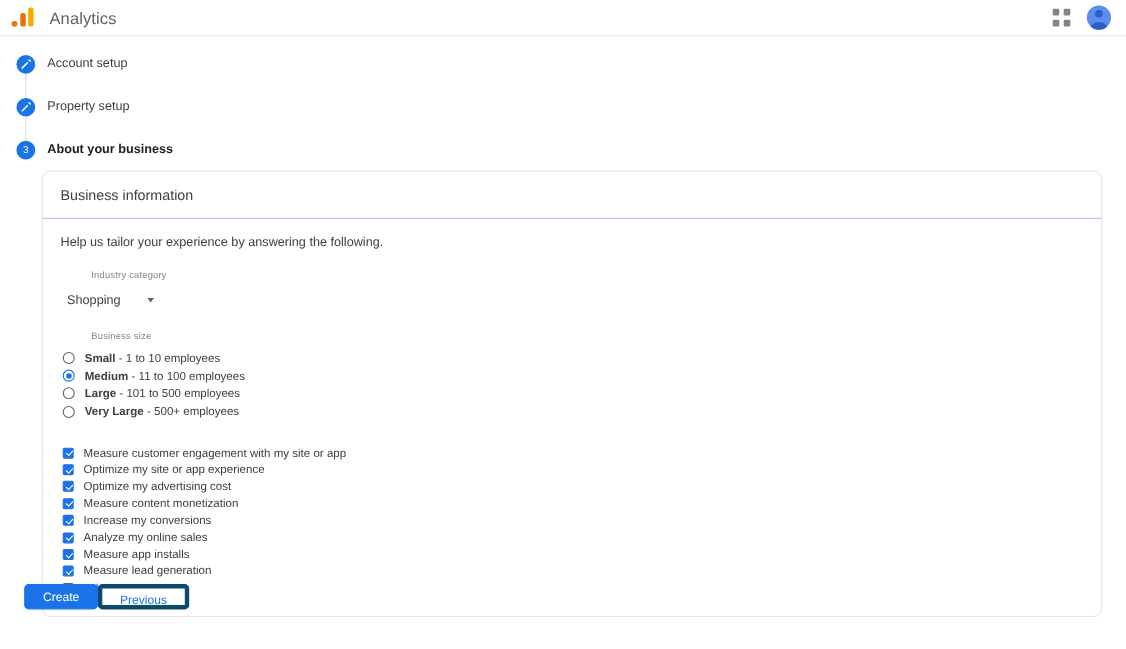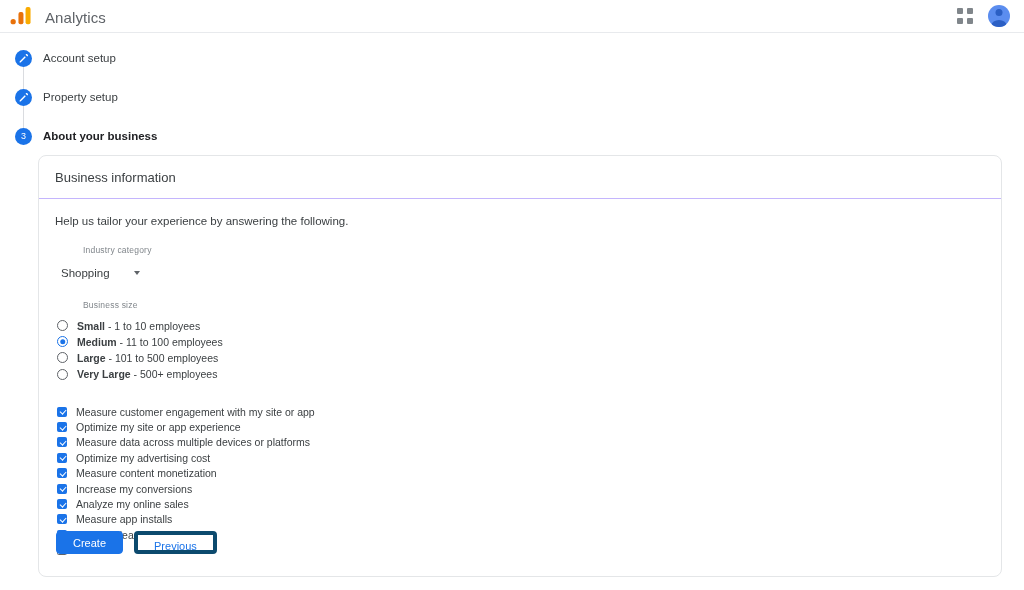--- a/index.html
+++ b/index.html
@@ -264,24 +264,23 @@
     transform: rotate(42deg);
   }
   .check-text {
     font-size: 10.5px;
     color: #3c4043;
   }
 
   
   .actions {
     position: absolute;
-    left: 56px;
+    left: 22px;
     top: 531px;
     display: flex;
-    gap: 11px;
   }
   .btn {
     font-family: "Liberation Sans", sans-serif;
     font-size: 11px;
     border-radius: 4px;
     padding: 0 16px;
     height: 23px;
     line-height: 23px;
     cursor: pointer;
     box-sizing: border-box;
@@ -404,24 +403,20 @@
       <label class="check-row">
         <span class="checkbox checked"></span>
         <span class="check-text">Measure customer engagement with my site or app</span>
       </label>
 
       <label class="check-row">
         <span class="checkbox checked"></span>
         <span class="check-text">Optimize my site or app experience</span>
       </label>
 
-      <label class="check-row">
-        <span class="checkbox checked"></span>
-        <span class="check-text">Measure data across multiple devices or platforms</span>
-      </label>
 
       <label class="check-row">
         <span class="checkbox checked"></span>
         <span class="check-text">Optimize my advertising cost</span>
       </label>
 
       <label class="check-row">
         <span class="checkbox checked"></span>
         <span class="check-text">Measure content monetization</span>
       </label>

